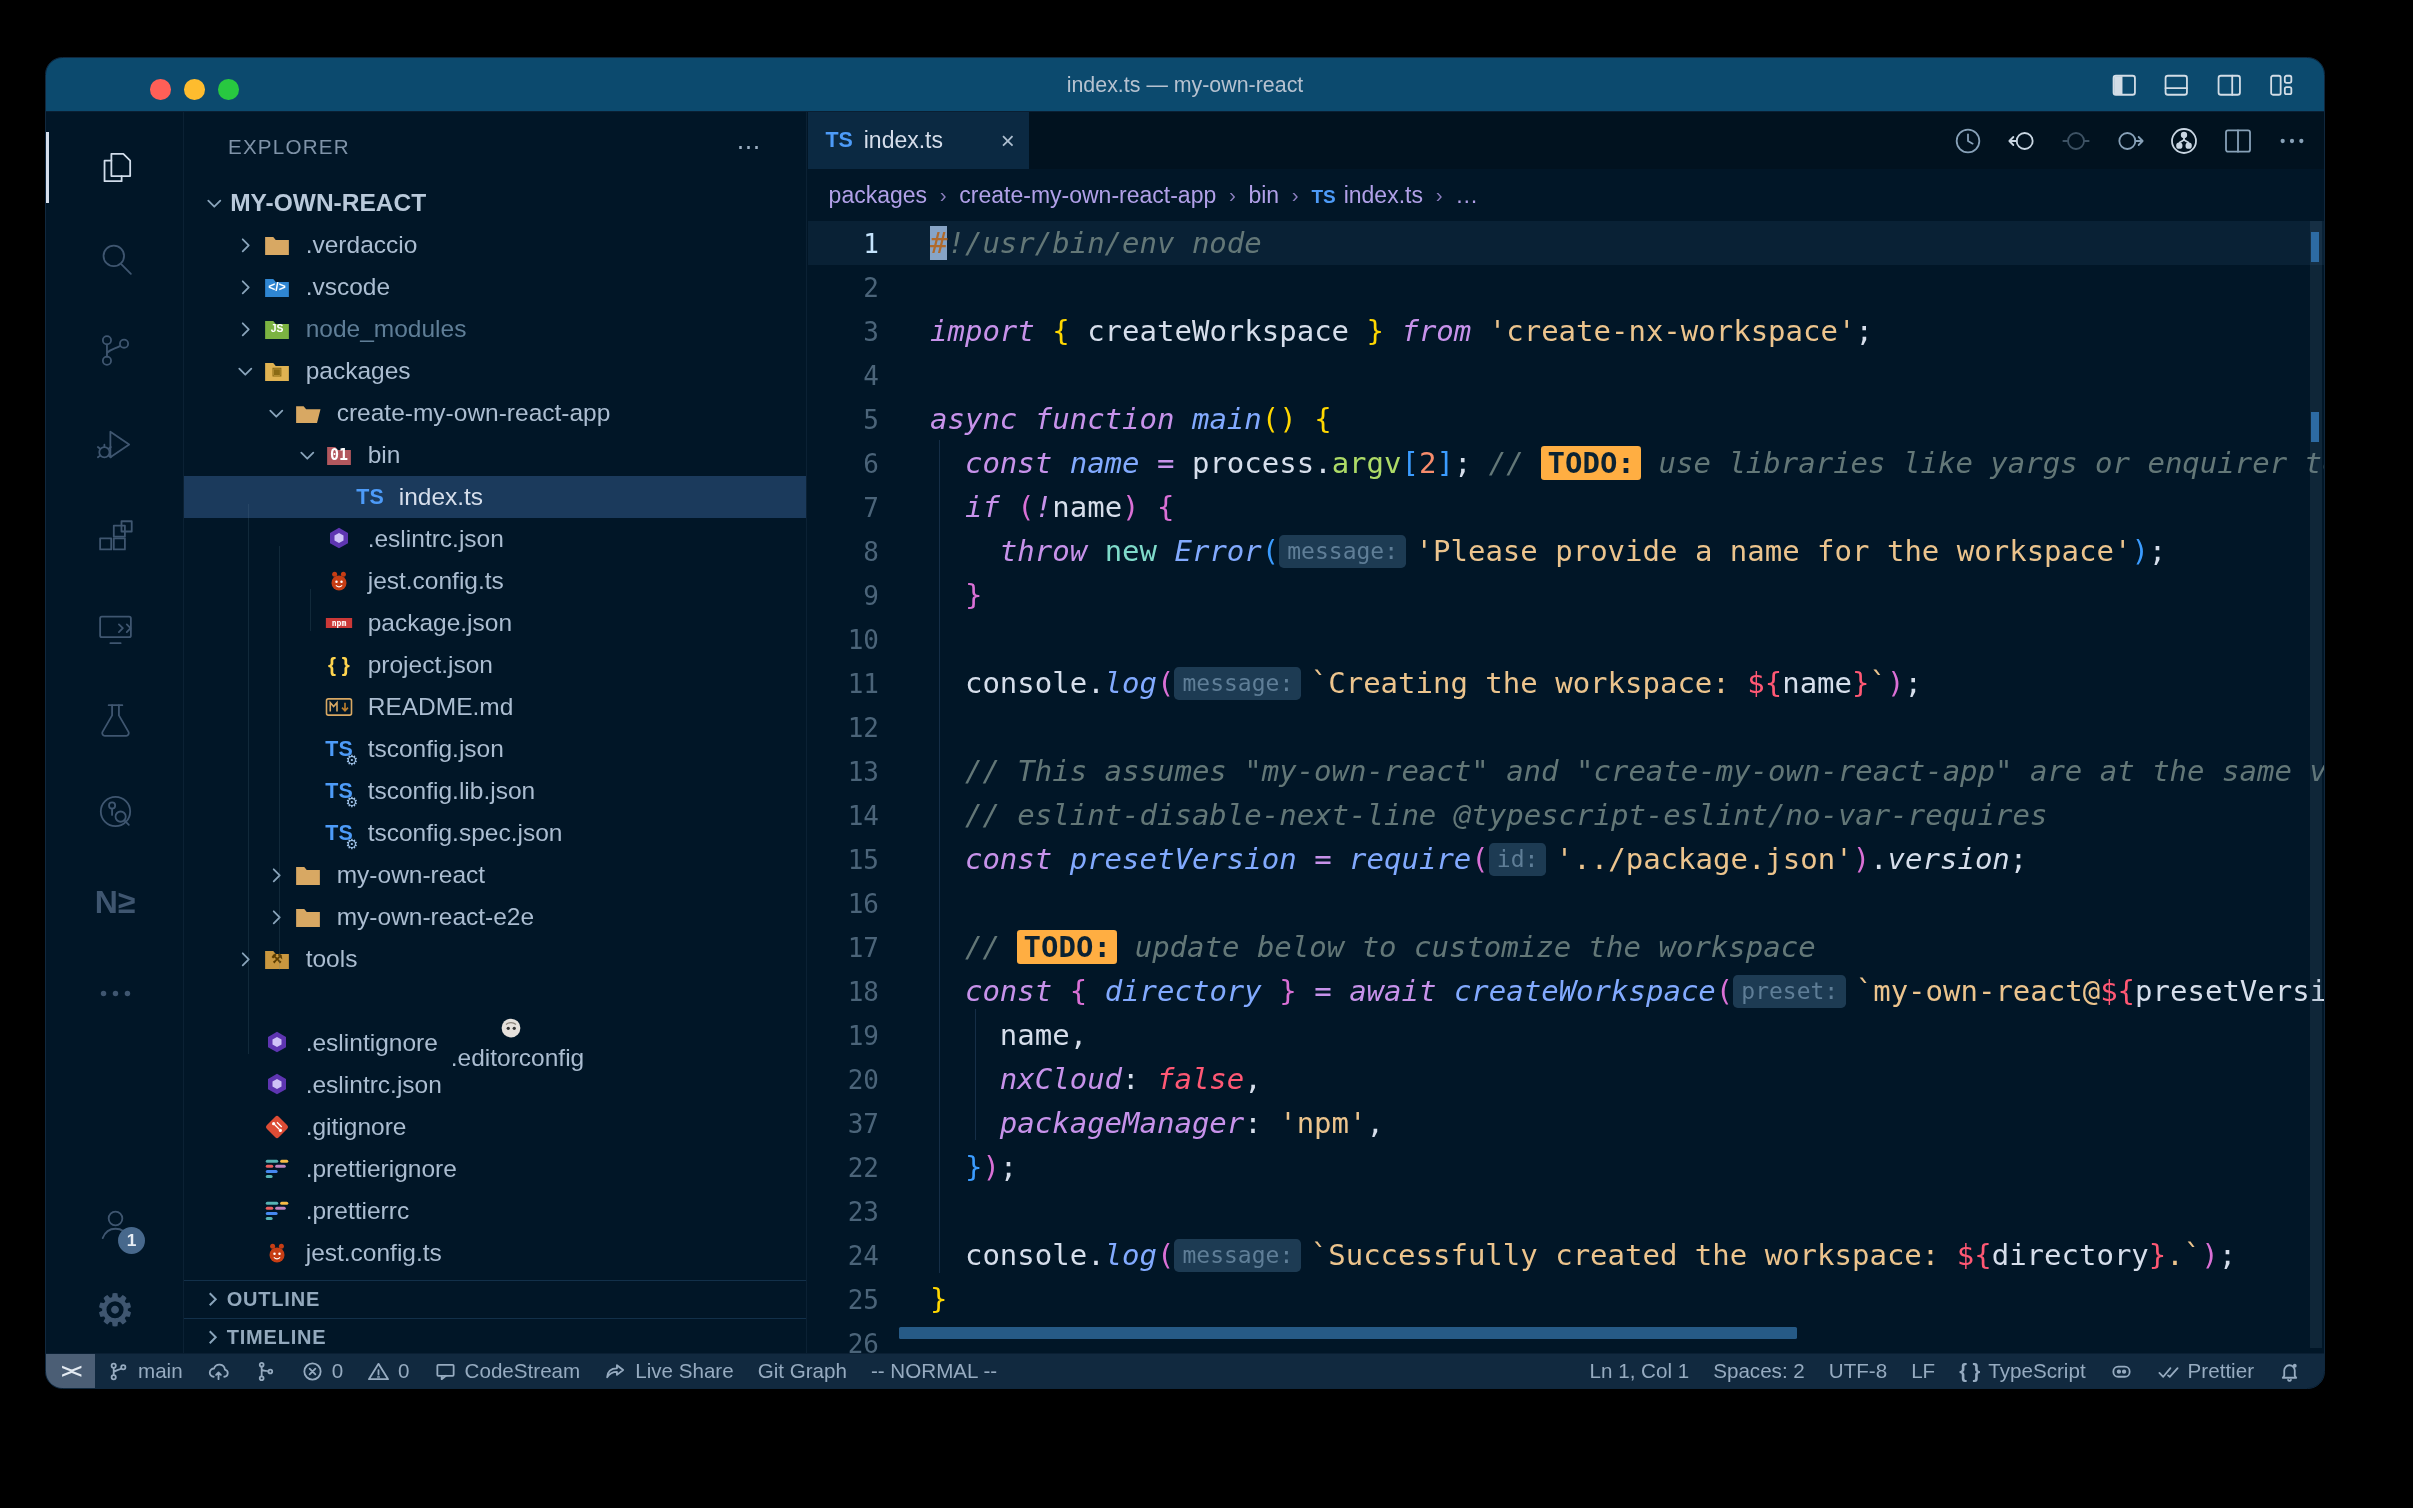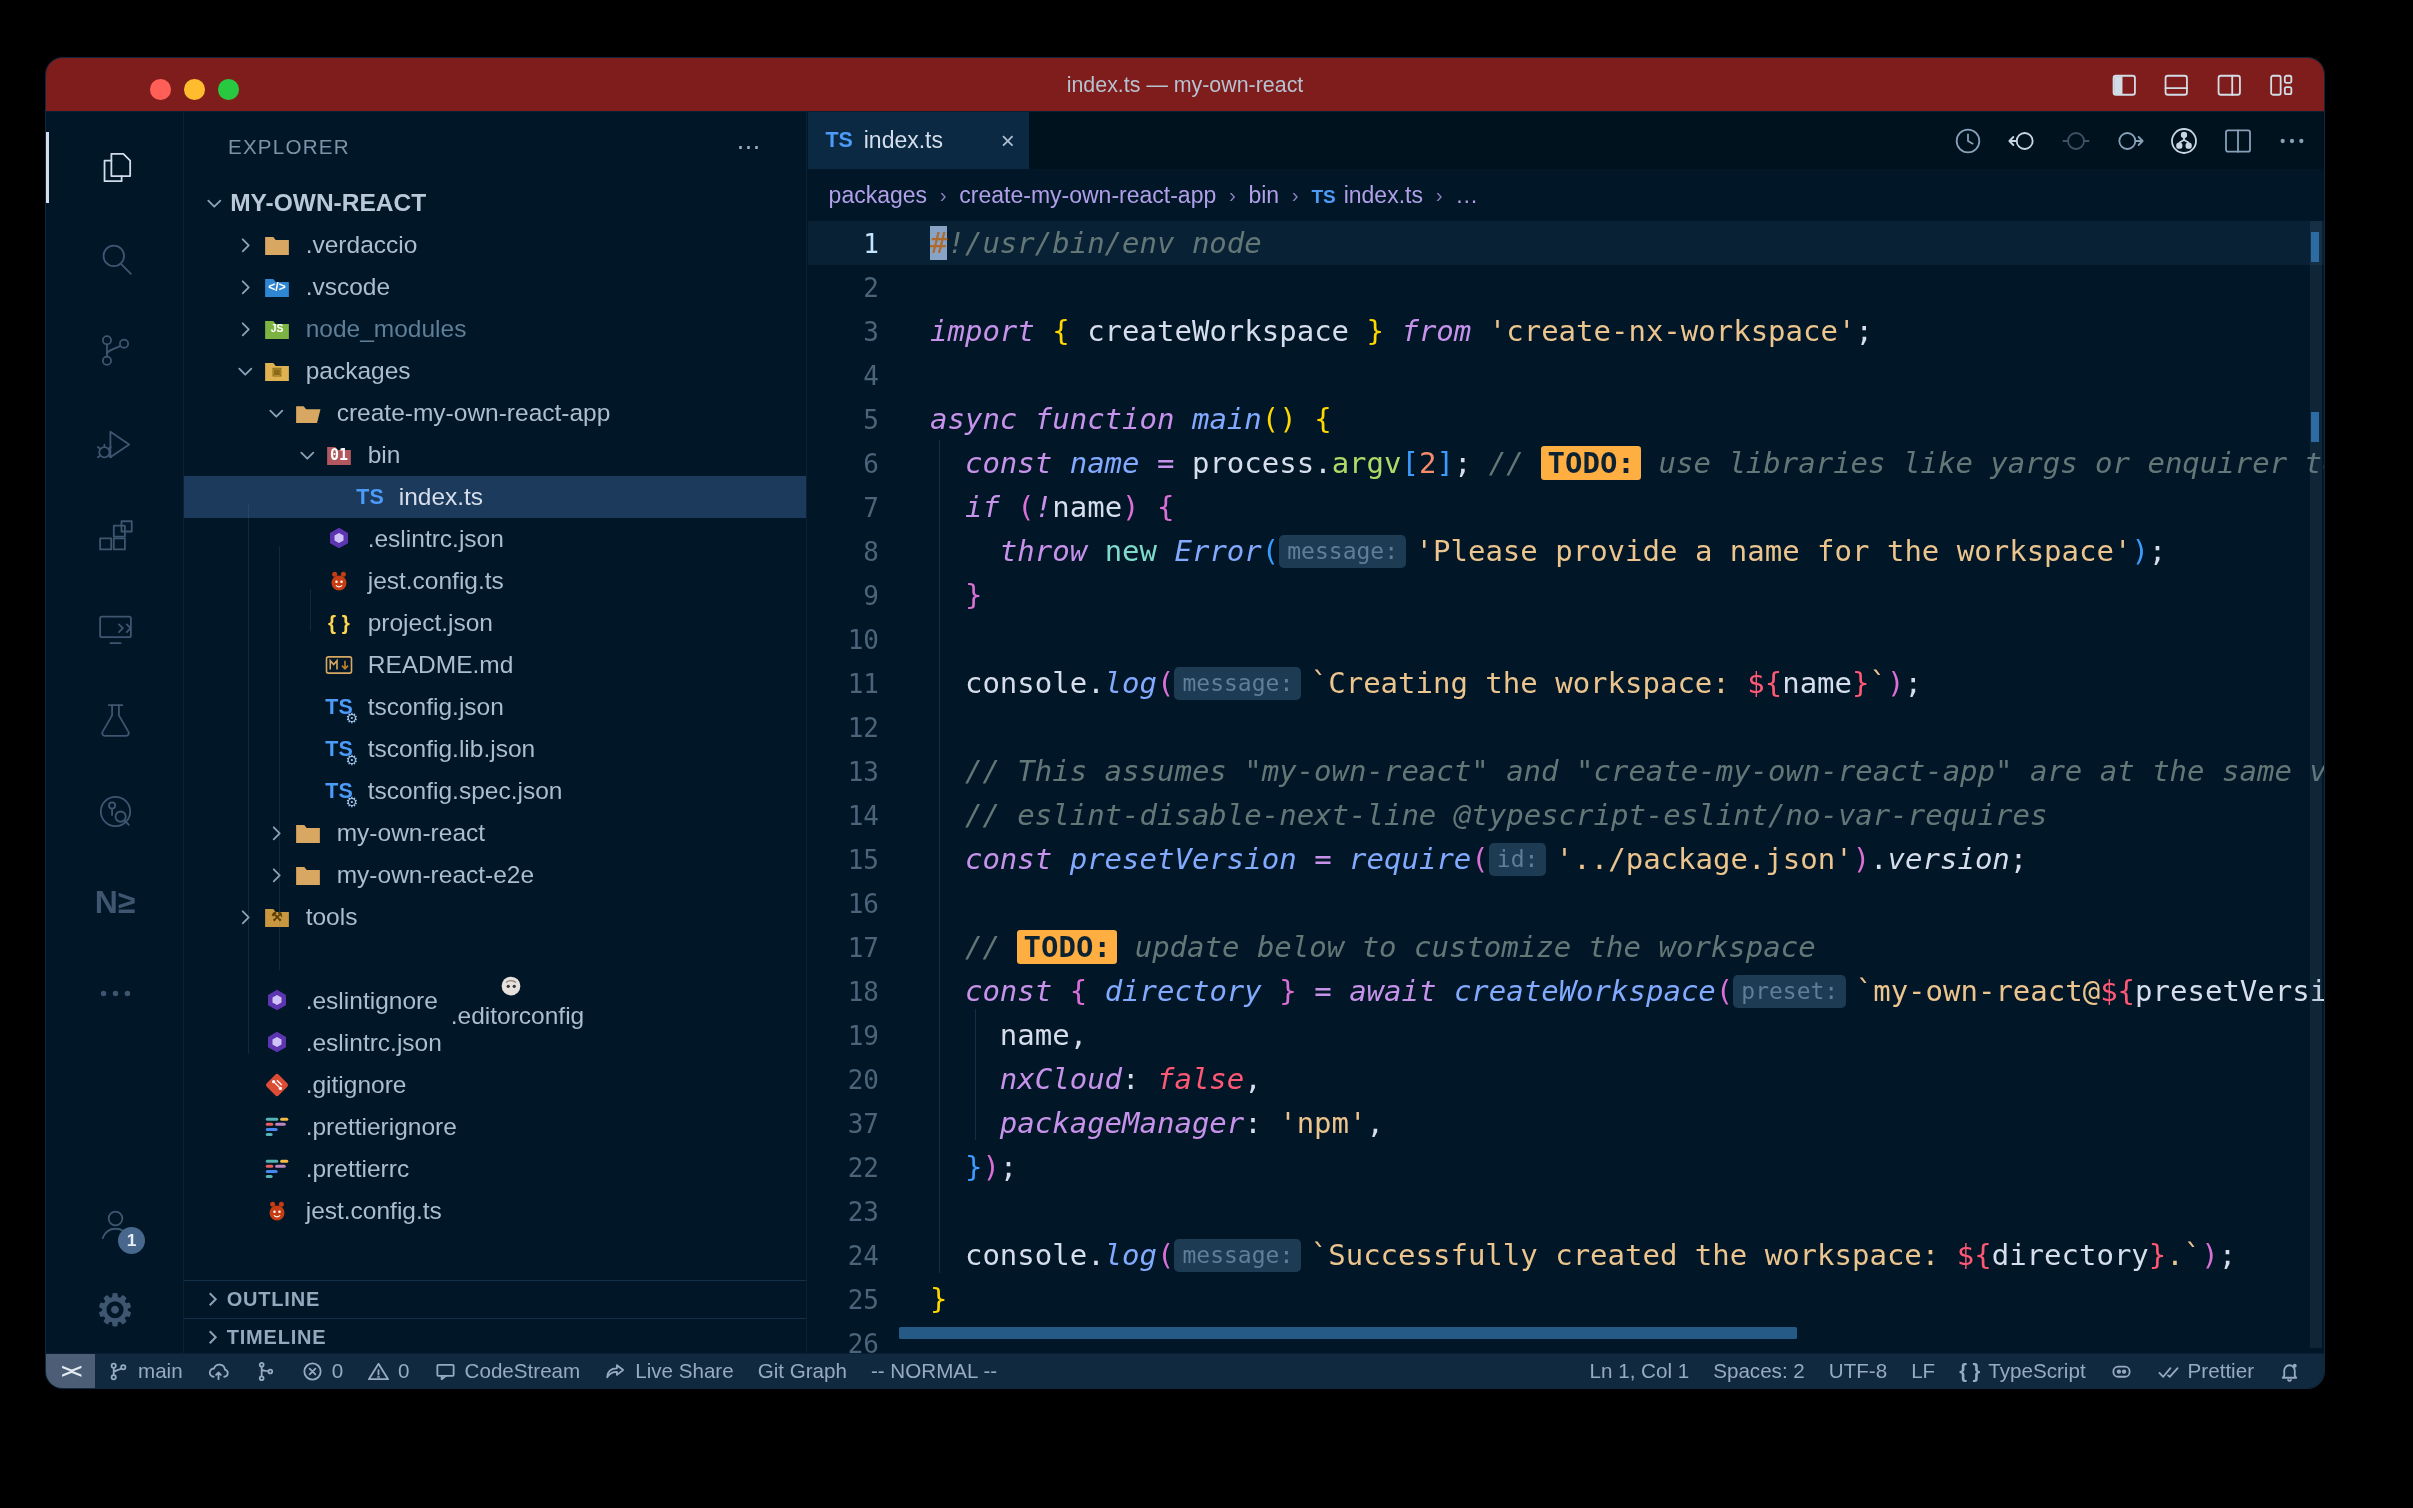--- a/index.html
+++ b/index.html
@@ -1,21 +1,21 @@
 <!DOCTYPE html>
 <html style="font-size:12.7px"><head>
 <meta charset="utf-8">
 <style>
   html,body{margin:0;padding:0;background:#000;width:2413px;height:1509px;overflow:hidden;
     font-family:"Liberation Sans",sans-serif;}
   *{box-sizing:border-box;}
   #window{position:absolute;left:45px;top:57px;width:2280px;height:1332px;background:#011627;
     border-radius:17.4px;overflow:hidden;border:0.8px solid #10283e;}
   
-  #titlebar{position:absolute;left:0;top:0;right:0;height:54px;background:#7f1d1d;border-bottom:0.8px solid #0a1f33;}
+  #titlebar{position:absolute;left:0;top:0;right:0;height:54px;background:#0c4a6e;border-bottom:0.8px solid #0a1f33;}
   .tl{position:absolute;top:21.4px;width:20.6px;height:20.6px;border-radius:50%;}
   #winTitle{position:absolute;left:0;right:0;top:0;height:54px;line-height:54px;text-align:center;
     color:#b6c2d0;font-size:21.4px;}
   #layoutIcons{position:absolute;right:28.5px;top:0;height:54px;display:flex;align-items:center;gap:24px;color:#d3dde6;}
   #layoutIcons .ico{width:28.5px;height:28.5px;}
   
   #main{position:absolute;left:0;top:54px;right:0;bottom:35px;}
   #activitybar{position:absolute;left:0;top:0;width:138px;bottom:0;background:#011627;border-right:0.8px solid #0b2134;}
   .actItem{position:absolute;left:0;width:138px;height:71px;display:flex;align-items:center;justify-content:center;color:#3f5670;}
   .actItem.active{color:#d0dcea;border-left:3.2px solid #d6deeb;}
@@ -377,20 +377,34 @@
             </span>
             <span class="tlabel">jest.config.ts</span>
           </div>
           <div class="trow" style="padding-left: 107px;">
             <span class="chev empty">
               <svg viewBox="0 0 24 24" fill="none" stroke="currentColor" stroke-width="1.8" stroke-linecap="round" stroke-linejoin="round">
                 <path d="M9 5l7 7-7 7"></path>
               </svg>
             </span>
             <span class="ficon">
+              <svg viewBox="0 0 24 24" style="font-size:31px">
+                <rect x="1.5" y="8" width="21" height="8" fill="#cb3837"></rect>
+                <text x="12" y="14.3" font-size="6.5" fill="#fff" text-anchor="middle" font-family="DejaVu Sans Mono,monospace" font-weight="bold">npm</text>
+              </svg>
+            </span>
+            <span class="tlabel">package.json</span>
+          </div>
+          <div class="trow" style="padding-left: 107px;">
+            <span class="chev empty">
+              <svg viewBox="0 0 24 24" fill="none" stroke="currentColor" stroke-width="1.8" stroke-linecap="round" stroke-linejoin="round">
+                <path d="M9 5l7 7-7 7"></path>
+              </svg>
+            </span>
+            <span class="ficon">
               <span class="bracesIcon">{ }</span>
             </span>
             <span class="tlabel">project.json</span>
           </div>
           <div class="trow" style="padding-left: 107px;">
             <span class="chev empty">
               <svg viewBox="0 0 24 24" fill="none" stroke="currentColor" stroke-width="1.8" stroke-linecap="round" stroke-linejoin="round">
                 <path d="M9 5l7 7-7 7"></path>
               </svg>
             </span>

